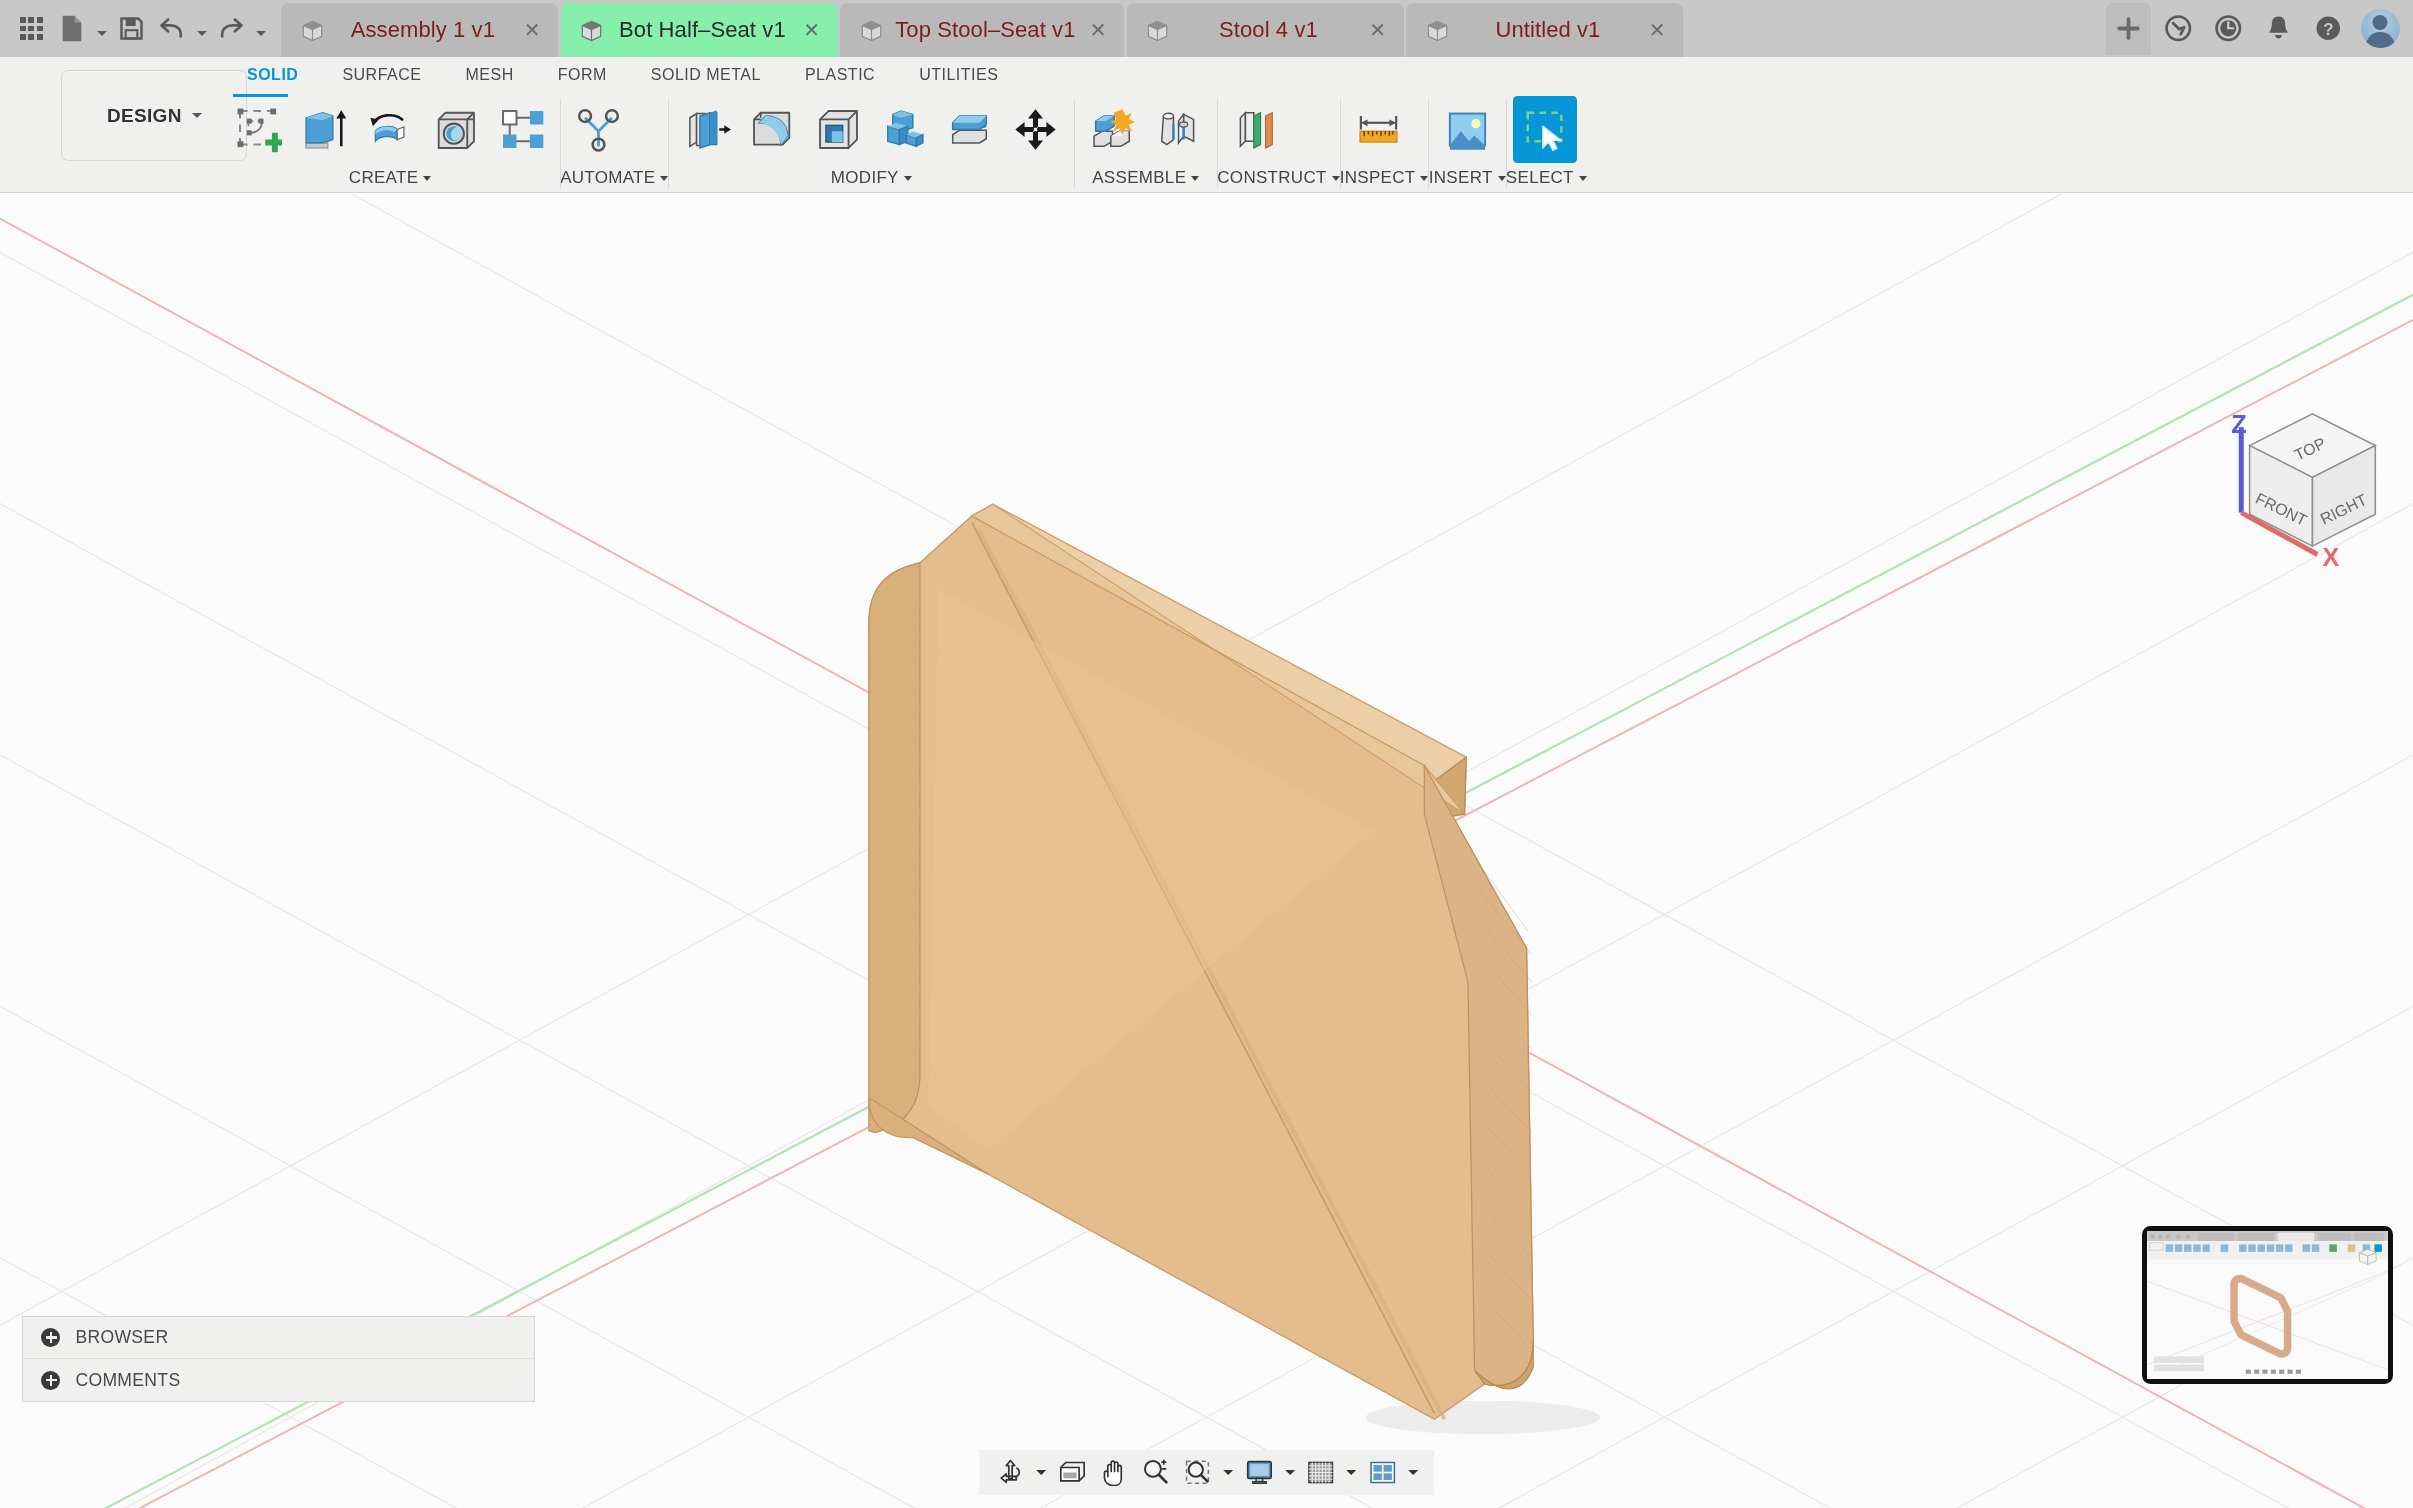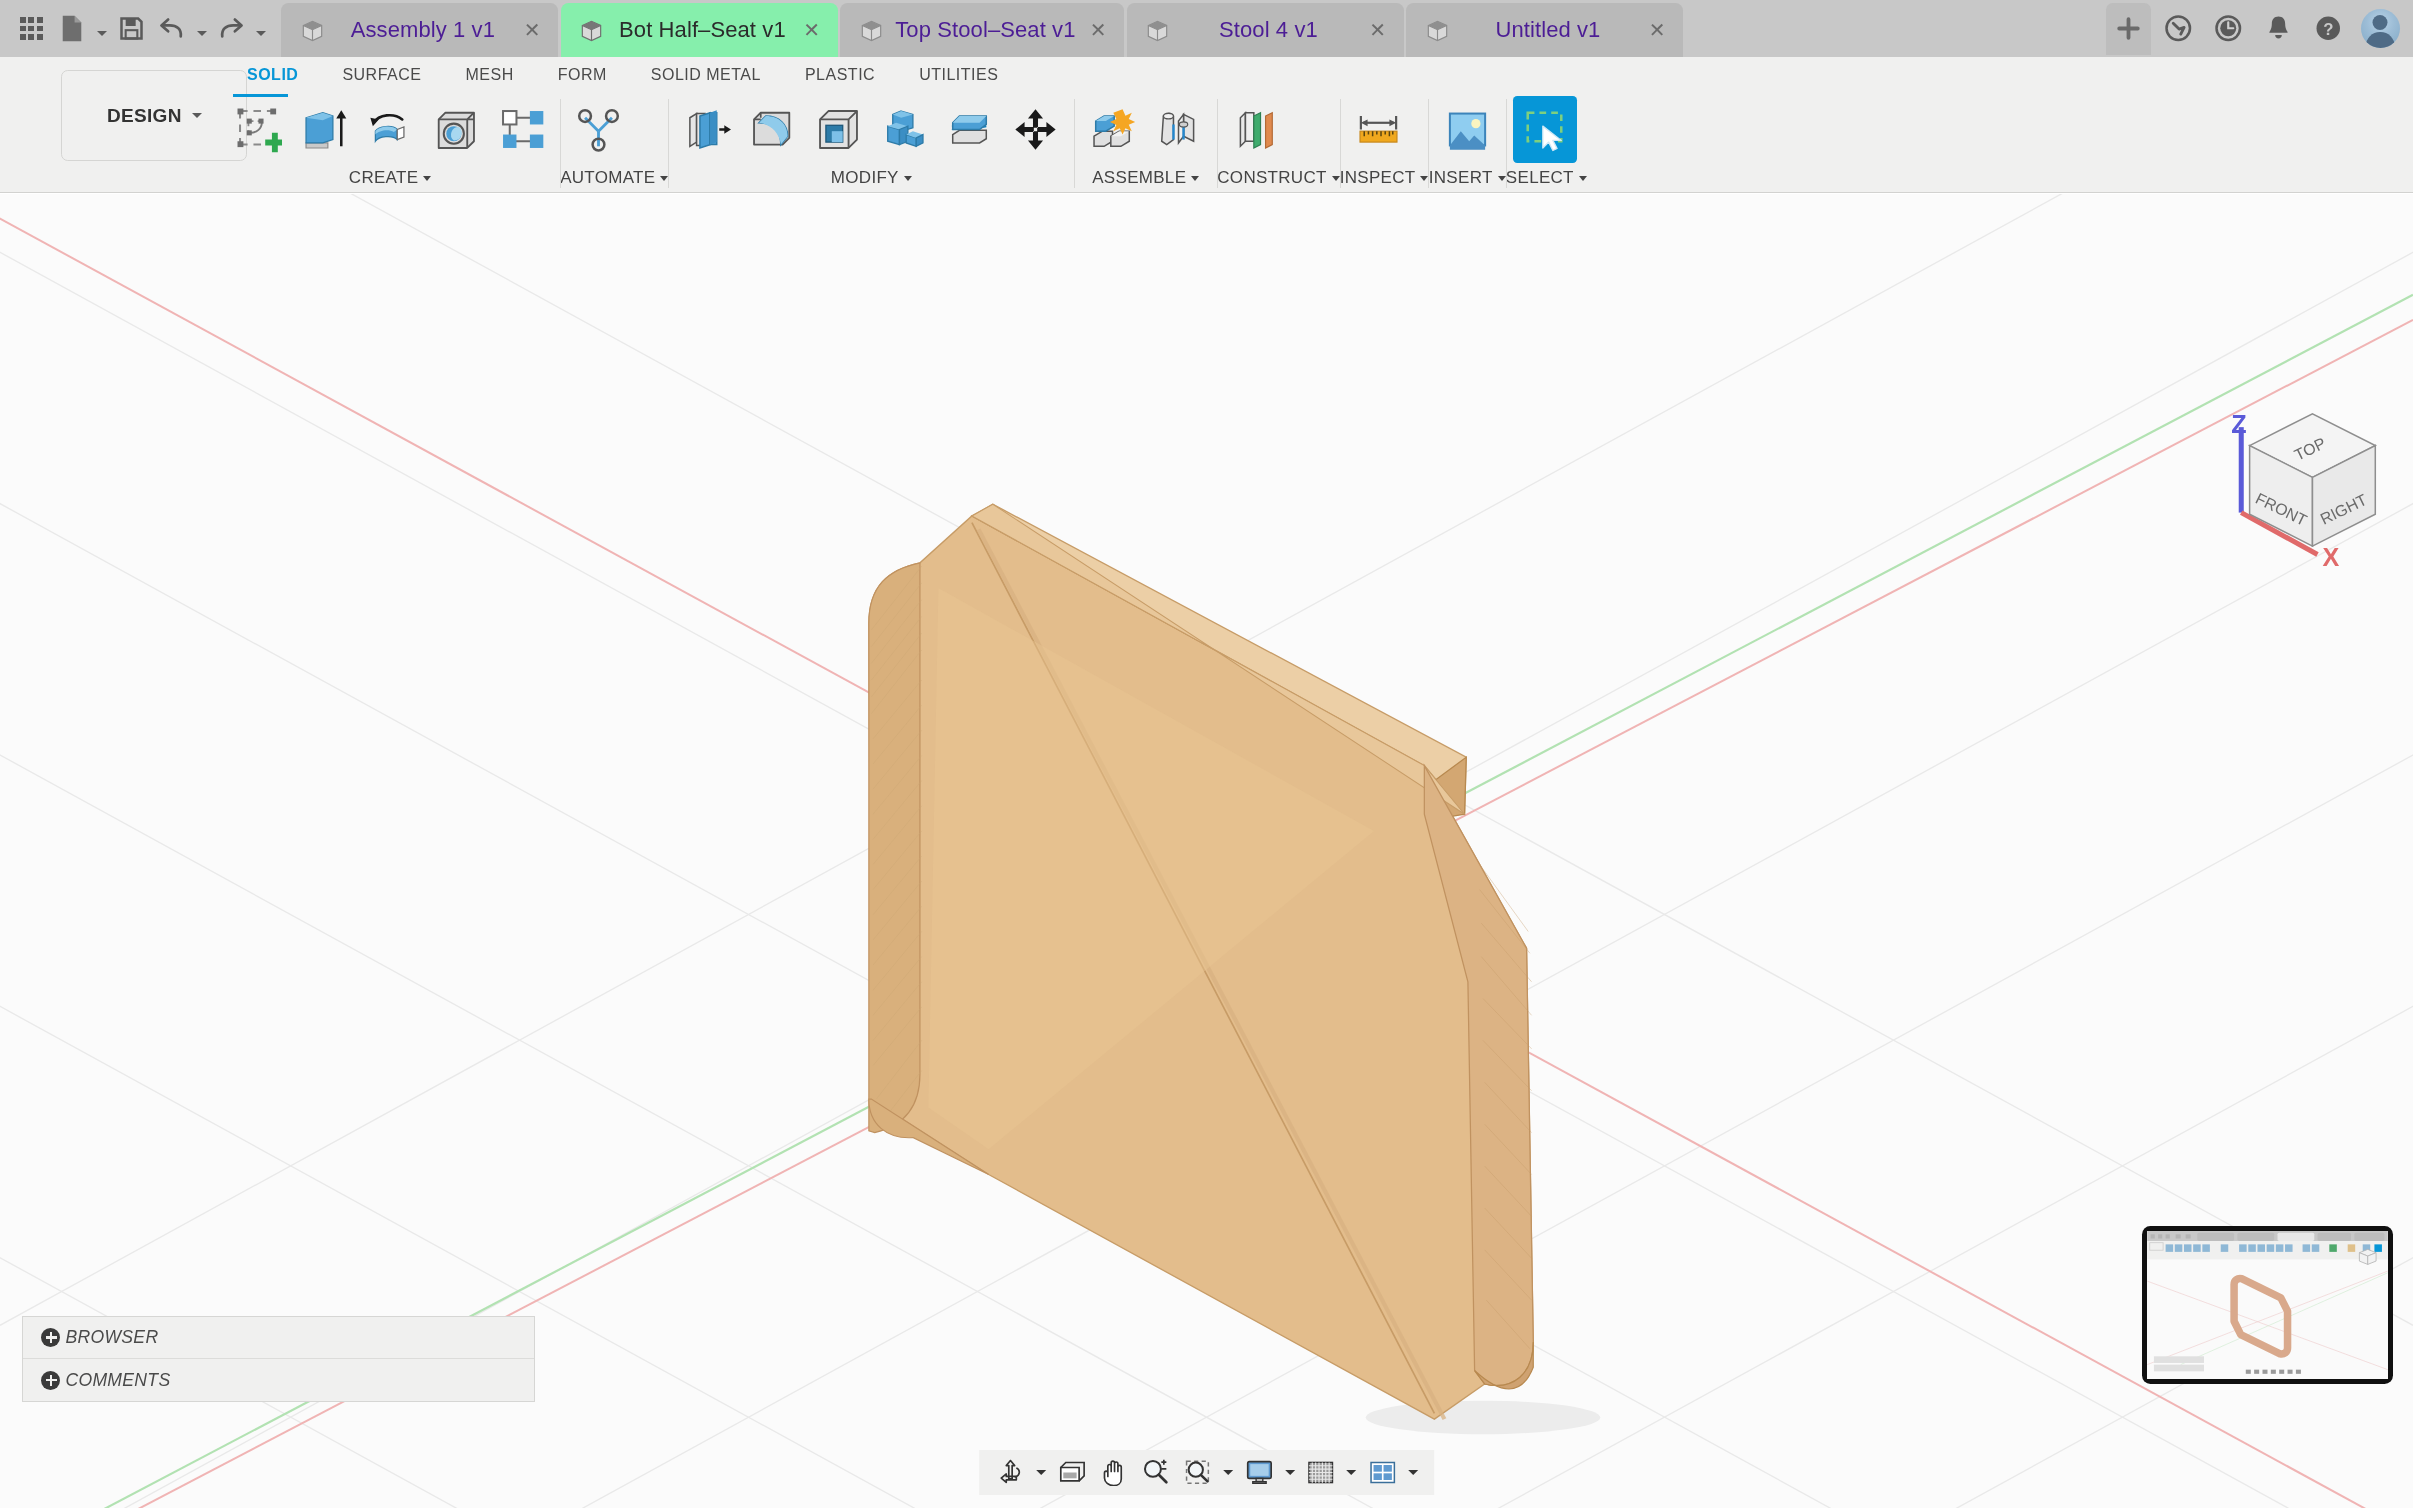--- a/index.html
+++ b/index.html
@@ -44,21 +44,21 @@
     background: #b9b9b9;
     border-radius: 7.5px 7.5px 0 0;
     display: flex; align-items: center;
     padding: 0 15px 0 18.4px;
     gap: 11.7px;
     position: relative;
   }
   .tab.active { background: #86efac; }
   .tab-label {
     flex: 1; text-align: center;
-    font-size: 22px; color: #4c1d95;
+    font-size: 22px; color: #7f1d1d;
     white-space: nowrap; letter-spacing: 0.1px;
   }
   .tab.active .tab-label { color: #2b2b2b; }
   .tab-close {
     width: 22px; height: 22px;
     display: flex; align-items: center; justify-content: center;
     font-size: 20px; color: #6b6b6b; line-height: 1;
   }
   .doc-ico { width: 25px; height: 25px; flex: none; }
 
@@ -147,23 +147,22 @@
   
   .browserpanel {
     position: absolute; left: 22px; bottom: 106px;
     width: 513px;
     border: 0.8px solid #d6d6d4;
     background: #f0f0ef;
     z-index: 5;
   }
   .bp-row {
     height: 42px; display: flex; align-items: center;
-    padding-left: 18.4px; gap: 5px;
+    padding-left: 18.4px; gap: 15px;
     border-bottom: 0.8px solid #dcdcda;
-    font-style: italic;
   }
   .bp-row:last-child { border-bottom: none; }
   .bp-row .lbl { font-size: 17.6px; color: #4a4a4a; letter-spacing: 0.3px; }
   .plusdot {
     width: 19px; height: 19px; border-radius: 50%;
     background: #3a3a3a; position: relative; flex: none;
   }
   .plusdot::before, .plusdot::after {
     content: ""; position: absolute; background: #f0f0ef;
   }

